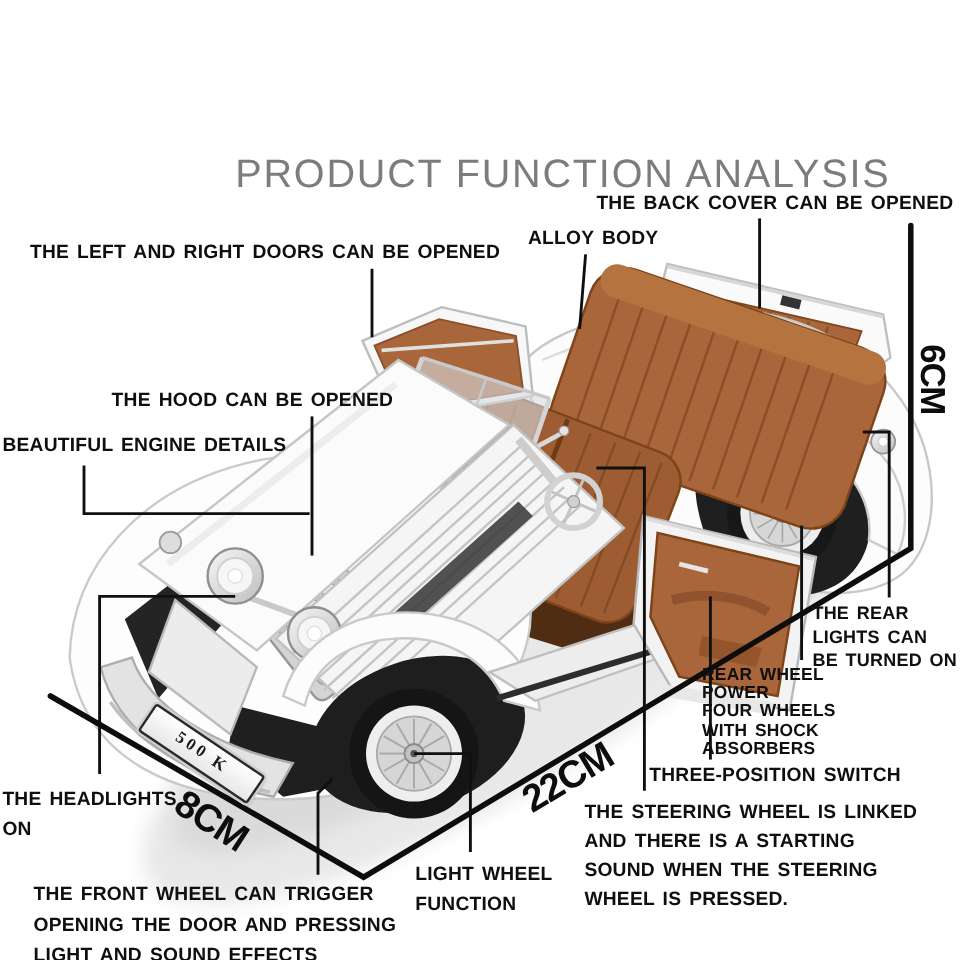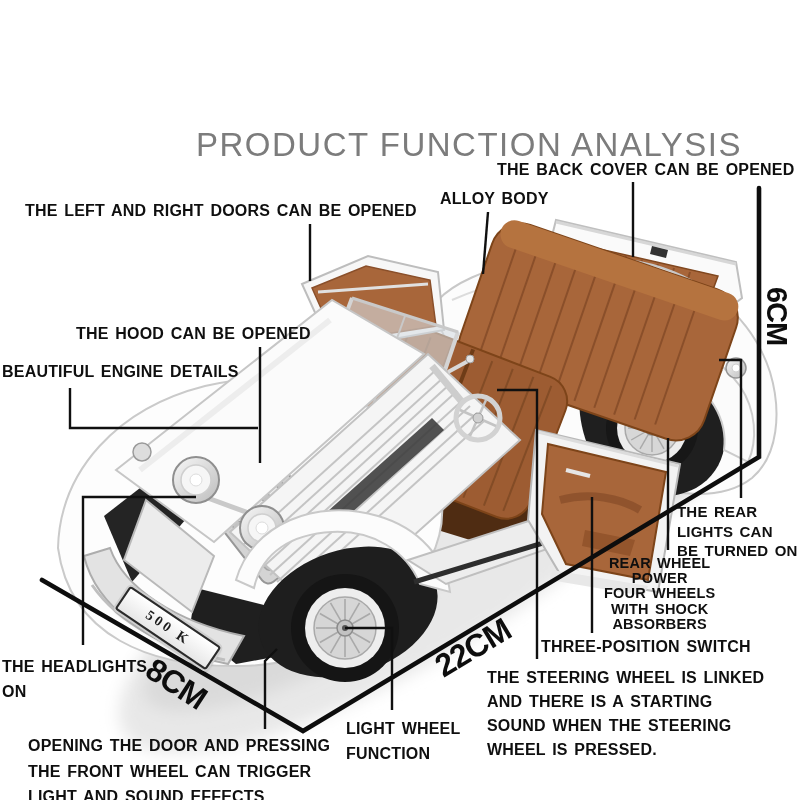--- a/index.html
+++ b/index.html
@@ -279,30 +279,30 @@
   </g>
 
   <polyline points="759,188 759,457 303,731 42,580" fill="none" stroke="#0d0d0d" stroke-width="4.6" stroke-linecap="round"></polyline>
 </svg>
 
 <div class="title">PRODUCT FUNCTION ANALYSIS</div>
 
 <div class="lbl fs16" style="left:459px;top:162px;margin-left:38px;">THE BACK COVER CAN BE OPENED</div>
 <div class="lbl fs16" style="left:440px;top:191px;">ALLOY BODY</div>
 <div class="lbl fs16" style="left:25px;top:203px;">THE LEFT AND RIGHT DOORS CAN BE OPENED</div>
-<div class="lbl fs16" style="left:76px;top:326px;">THE HOOD CAN BE OPENED</div>
+<div class="lbl fs16" style="left:93px;top:326px;">THE HOOD CAN BE OPENED</div>
 <div class="lbl fs16" style="left:2px;top:364px;">BEAUTIFUL ENGINE DETAILS</div>
 
 <div class="lbl lbl-rear-lights" style="left:677px;top:502px;">
   <div class="ln">THE REAR</div>
   <div class="ln">LIGHTS CAN</div>
   <div class="ln">BE TURNED ON</div>
 </div>
 
-<div class="lbl lbl-rear-wheel" style="left:604px;top:556px;text-align:center;">
+<div class="lbl lbl-rear-wheel" style="left:585px;top:556px;">
   <div class="ln">REAR WHEEL</div>
   <div class="ln">POWER</div>
   <div class="ln">FOUR WHEELS</div>
   <div class="ln">WITH SHOCK</div>
   <div class="ln">ABSORBERS</div>
 </div>
 
 <div class="lbl fs16" style="left:541px;top:639px;">THREE-POSITION SWITCH</div>
 
 <div class="lbl lbl-steering" style="left:487px;top:666px;">
@@ -311,22 +311,22 @@
   <div class="ln">SOUND WHEN THE STEERING</div>
   <div class="ln">WHEEL IS PRESSED.</div>
 </div>
 
 <div class="lbl lbl-headlights" style="left:2px;top:655px;">
   <div class="ln">THE HEADLIGHTS</div>
   <div class="ln">ON</div>
 </div>
 
 <div class="lbl lbl-door-press" style="left:28px;top:733px;">
+  <div class="ln">THE FRONT WHEEL CAN TRIGGER</div>
   <div class="ln">OPENING THE DOOR AND PRESSING</div>
-  <div class="ln">THE FRONT WHEEL CAN TRIGGER</div>
   <div class="ln">LIGHT AND SOUND EFFECTS</div>
 </div>
 
 <div class="lbl lbl-front-wheel" style="left:346px;top:716px;">
   <div class="ln">LIGHT WHEEL</div>
   <div class="ln">FUNCTION</div>
 </div>
 
 <div class="dim dim-h">6CM</div>
 <div class="dim dim-l">22CM</div>

